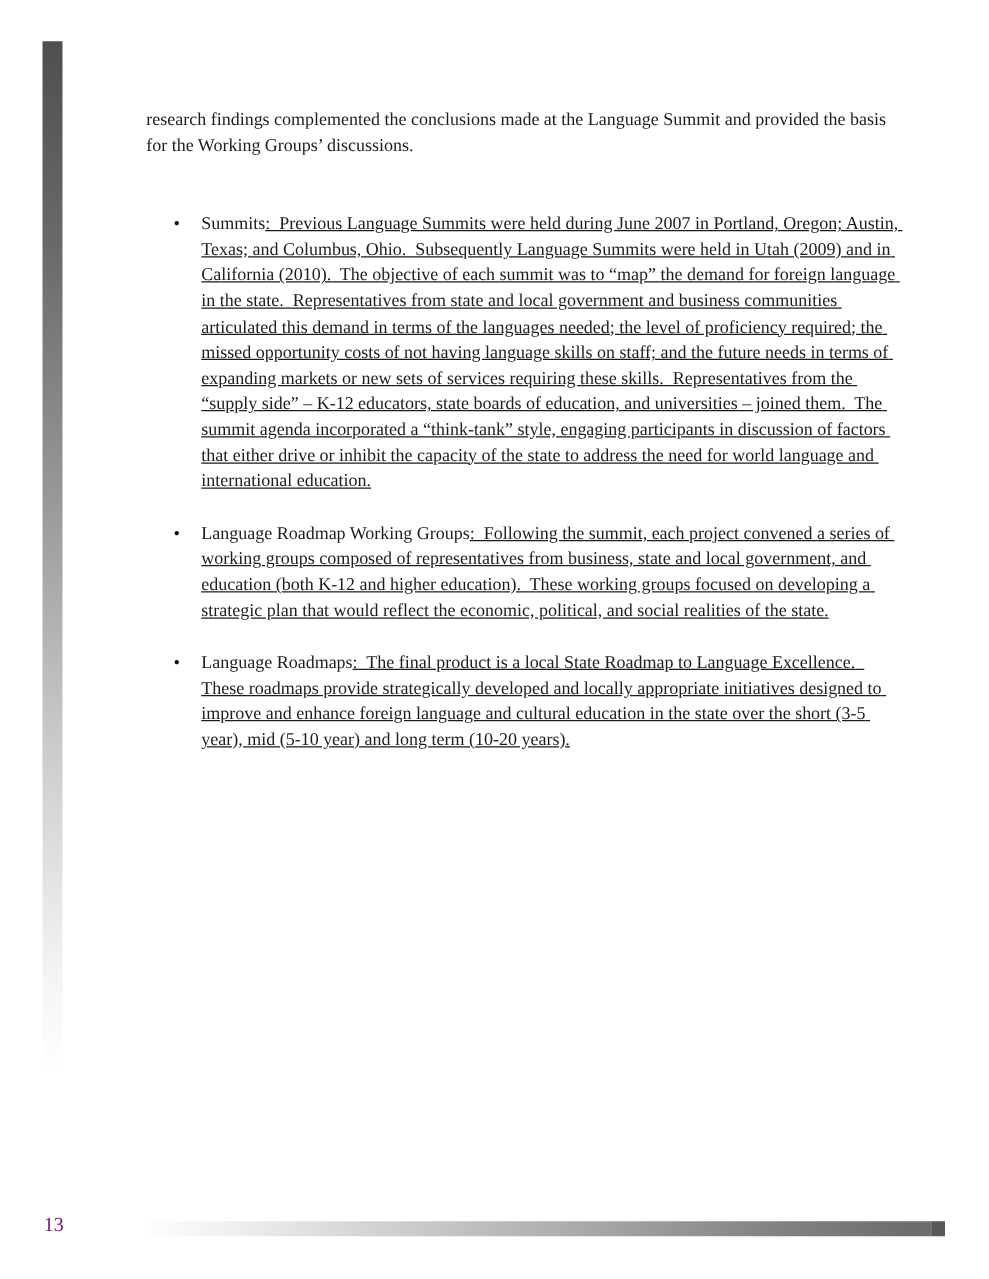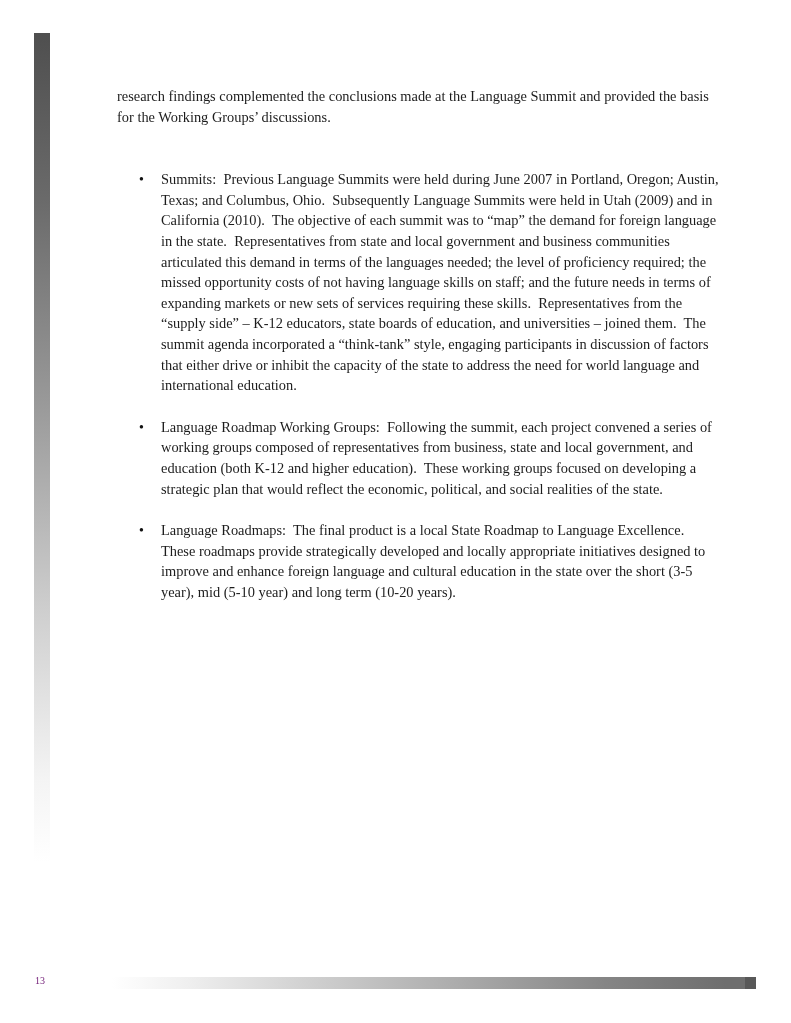--- a/index.html
+++ b/index.html
@@ -66,20 +66,21 @@
     width: 14px;
     line-height: 20.6px;
     font-size: 8px;
     color: #111111;
   }
   .bullet-lead {
     font-weight: normal;
   }
   .bullet-body {
     white-space: pre-wrap;
+    text-decoration: underline;
   }
   
   .bottom-bar {
     position: absolute;
     left: 112px;
     top: 977px;
     width: 633px;
     height: 12px;
     background: linear-gradient(90deg,
       #ffffff 0%,
@@ -94,21 +95,21 @@
     left: 745px;
     top: 977px;
     width: 11px;
     height: 12px;
     background: #585858;
   }
   .page-number {
     position: absolute;
     left: 35px;
     top: 971px;
-    font-size: 10px;
+    font-size: 16px;
     line-height: 20px;
     color: #701a75;
   }
 </style>
 </head>
 <body>
 
 <div class="page">
 
   <div class="left-bar"></div>

